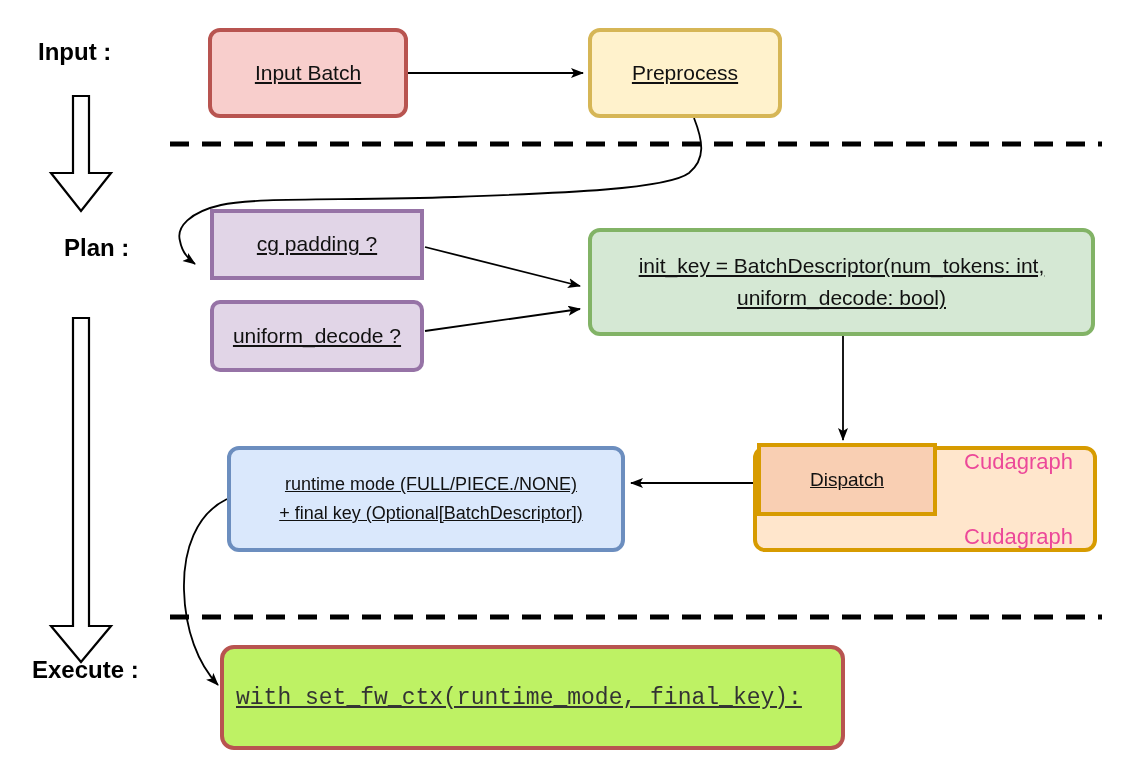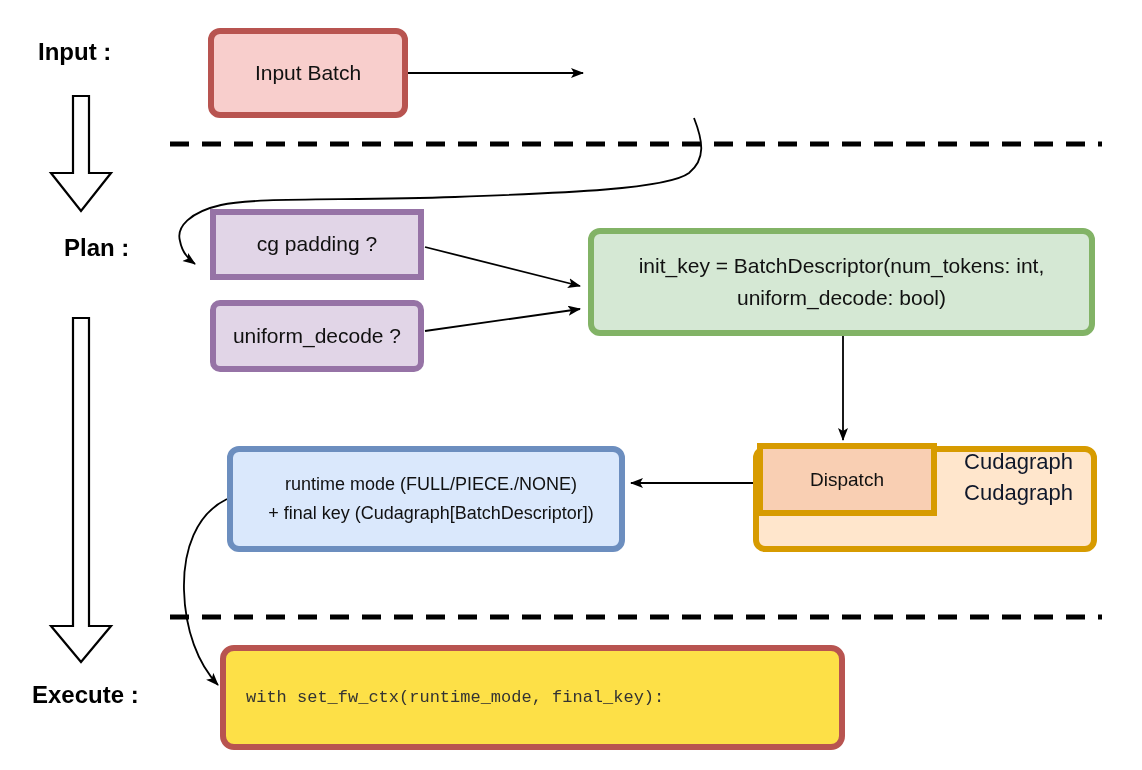--- a/index.html
+++ b/index.html
@@ -26,35 +26,36 @@
     position: absolute;
     z-index: 3;
     font-weight: 700;
     font-size: 24px;
     color: #000000;
     white-space: nowrap;
     margin-left: 8px;
   }
   #label-input   { left: 30px;  top: 38px;  }
   #label-plan    { left: 56px;  top: 234px; }
-  #label-execute { left: 24px;  top: 681px; text-align: right; }
+  #label-execute { left: 24px;  top: 656px; text-align: right; }
 
   .node {
     position: absolute;
     z-index: 2;
     box-sizing: border-box;
     display: flex;
     flex-direction: column;
     align-items: center;
     justify-content: center;
     text-align: center;
-    border: 6px solid #6d28d9;
+    border: 4px solid #6d28d9;
     border-radius: 12px;
     color: #111111;
     line-height: 1.35;
+    text-decoration: underline;
   }
   .node .ln { display: block; }
 
   #node-input-batch {
     left: 208px; top: 28px; width: 200px; height: 90px;
     background: #f8cecc; border-color: #b85450; font-size: 21px;
   }
   #node-preprocess {
     left: 588px; top: 28px; width: 194px; height: 90px;
     background: #fff2cc; border-color: #d6b656; font-size: 21px;
@@ -89,33 +90,33 @@
     left: 757px; top: 443px; width: 180px; height: 73px;
     background: #f9cfb3; border-color: #d79b00; font-size: 19px;
     border-radius: 0;
     z-index: 3;
   }
   #label-cudagraph {
     position: absolute;
     left: 945px; top: 446px; width: 147px; height: 106px;
     z-index: 3;
     display: flex; flex-direction: column;
-    align-items: center; justify-content: flex-start;
+    align-items: center; justify-content: space-between;
     text-align: center;
-    font-size: 22px; line-height: 31px; color: #0f172a;
+    font-size: 22px; line-height: 31px; color: #ec4899;
   }
   #node-execute-code {
     left: 220px; top: 645px; width: 625px; height: 105px;
-    background: #fde047; border-color: #b85450;
+    background: #bef264; border-color: #b85450;
     border-radius: 14px;
     align-items: flex-start;
     text-align: left;
-    padding-left: 20px;
+    padding-left: 12px;
     font-family: "Liberation Mono", monospace;
-    font-size: 17px;
+    font-size: 23px;
     line-height: 30px;
     color: #333333;
   }
   #node-execute-code .ln { white-space: pre; }
 </style>
 </head>
 <body>
 
 <div class="canvas">
 
@@ -140,33 +141,34 @@
     <path d="M753,483 L631,483" fill="none" stroke="#000000" stroke-width="1.8" marker-end="url(#arrowhead)"></path>
     <path d="M227,499 C196,514 183,550 184,590 C185,630 198,664 218,685" fill="none" stroke="#000000" stroke-width="1.8" marker-end="url(#arrowhead)"></path>
   </svg>
 
   <div class="stage-label" id="label-input">Input :</div>
   <div class="stage-label" id="label-plan">Plan :</div>
   <div class="stage-label" id="label-execute">Execute :</div>
 
   <div class="node" id="node-input-batch">Input Batch</div>
 
+  <div class="node" id="node-preprocess">Preprocess</div>
 
   <div class="node" id="node-cg-padding">cg padding ?</div>
 
   <div class="node" id="node-uniform-decode">uniform_decode ?</div>
 
   <div class="node" id="node-init-key">
     <span class="ln">init_key = BatchDescriptor(num_tokens: int,</span>
     <span class="ln">uniform_decode: bool)</span>
   </div>
 
   <div class="node" id="node-runtime-mode">
     <span class="ln">runtime mode (FULL/PIECE./NONE)</span>
-    <span class="ln">+ final key (Cudagraph[BatchDescriptor])</span>
+    <span class="ln">+ final key (Optional[BatchDescriptor])</span>
   </div>
 
   <div class="node" id="node-cudagraph-outer"></div>
   <div id="label-cudagraph">
     <span class="ln">Cudagraph</span>
     <span class="ln">Cudagraph</span>
   </div>
   <div class="node" id="node-dispatch">Dispatch</div>
 
   <div class="node" id="node-execute-code">

